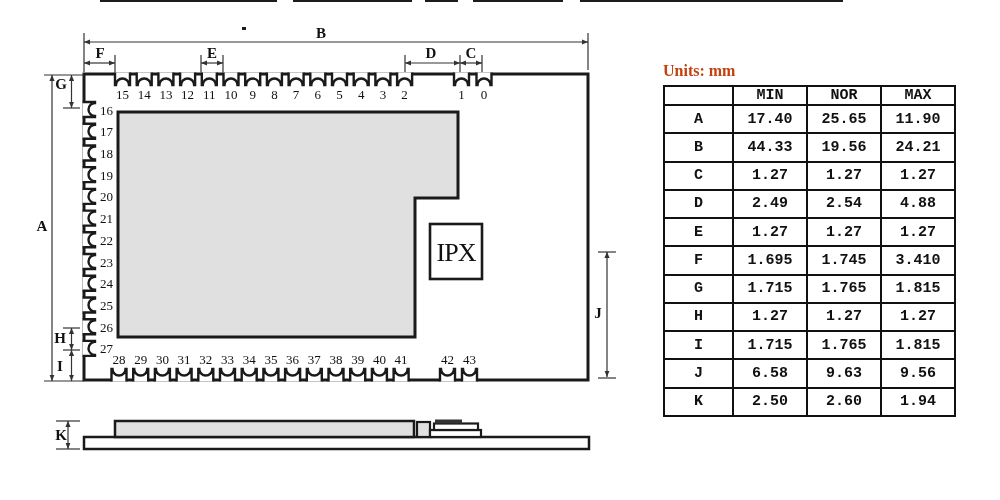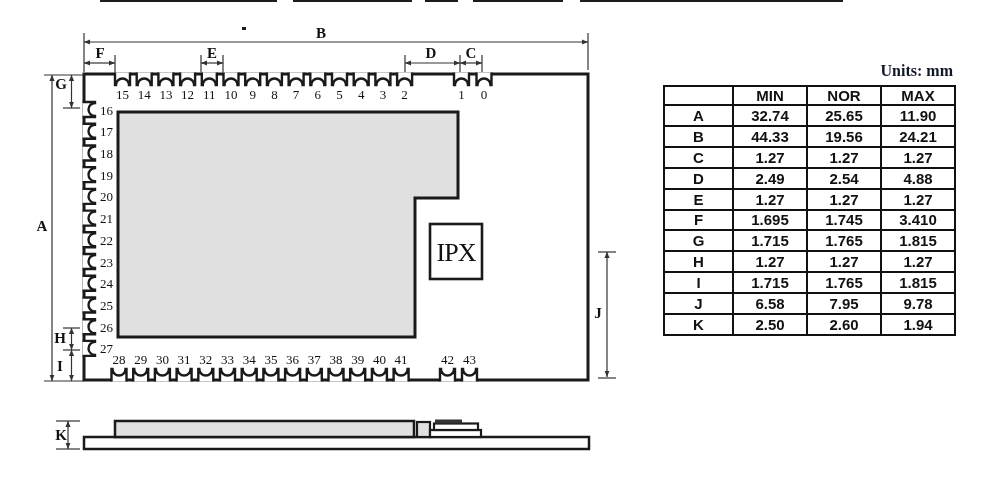--- a/index.html
+++ b/index.html
@@ -1,24 +1,24 @@
 <!DOCTYPE html>
 <html><head>
 <meta charset="utf-8">
 <style>
   html,body{margin:0;padding:0;background:#fff;}
   #stage{position:relative;width:1000px;height:500px;background:#fff;overflow:hidden;
          font-family:"Liberation Serif", serif;color:#111;}
   .strip{position:absolute;top:0;height:2px;background:#1c1c1c;}
   .speck{position:absolute;background:#1c1c1c;}
-  #units{position:absolute;left:663px;top:62px;width:290px;text-align:right;
-         font-weight:bold;font-size:16px;color:#0f172a;}
+  #units{position:absolute;left:663px;top:62px;width:290px;
+         font-weight:bold;font-size:16px;color:#c2410c;}
   #dimtable{position:absolute;left:663px;top:85px;}
-  #dimtable table{border-collapse:collapse;table-layout:fixed;width:291px;height:251px;
-         font-family:Liberation Sans, sans-serif;font-weight:bold;font-size:15px;color:#111;}
+  #dimtable table{border-collapse:collapse;table-layout:fixed;width:291px;height:332px;
+         font-family:Liberation Mono, monospace;font-weight:bold;font-size:15px;color:#111;}
   #dimtable td,#dimtable th{border:2px solid #111;text-align:center;vertical-align:middle;
          padding:0;overflow:hidden;}
   #dimtable col.c0{width:69px;} #dimtable col.c1{width:74px;}
   #dimtable col.c2{width:74px;} #dimtable col.c3{width:74px;}
   svg text{font-family:"Liberation Serif", serif;fill:#111;}
   text.dimletter{font-weight:bold;font-size:15px;}
   text.padnum{font-size:13px;font-weight:normal;}
   text.ipx{font-size:26px;letter-spacing:-1px;}
 </style>
 </head>
@@ -219,21 +219,21 @@
         <tr>
           <th></th>
           <th>MIN</th>
           <th>NOR</th>
           <th>MAX</th>
         </tr>
       </thead>
       <tbody id="tbody">
           <tr>
             <td>A</td>
-            <td>32.74</td>
+            <td>17.40</td>
             <td>25.65</td>
             <td>11.90</td>
           </tr>
           <tr>
             <td>B</td>
             <td>44.33</td>
             <td>19.56</td>
             <td>24.21</td>
           </tr>
           <tr>
@@ -274,22 +274,22 @@
           </tr>
           <tr>
             <td>I</td>
             <td>1.715</td>
             <td>1.765</td>
             <td>1.815</td>
           </tr>
           <tr>
             <td>J</td>
             <td>6.58</td>
-            <td>7.95</td>
-            <td>9.78</td>
+            <td>9.63</td>
+            <td>9.56</td>
           </tr>
           <tr>
             <td>K</td>
             <td>2.50</td>
             <td>2.60</td>
             <td>1.94</td>
           </tr>
         </tbody>
     </table>
   </div>

